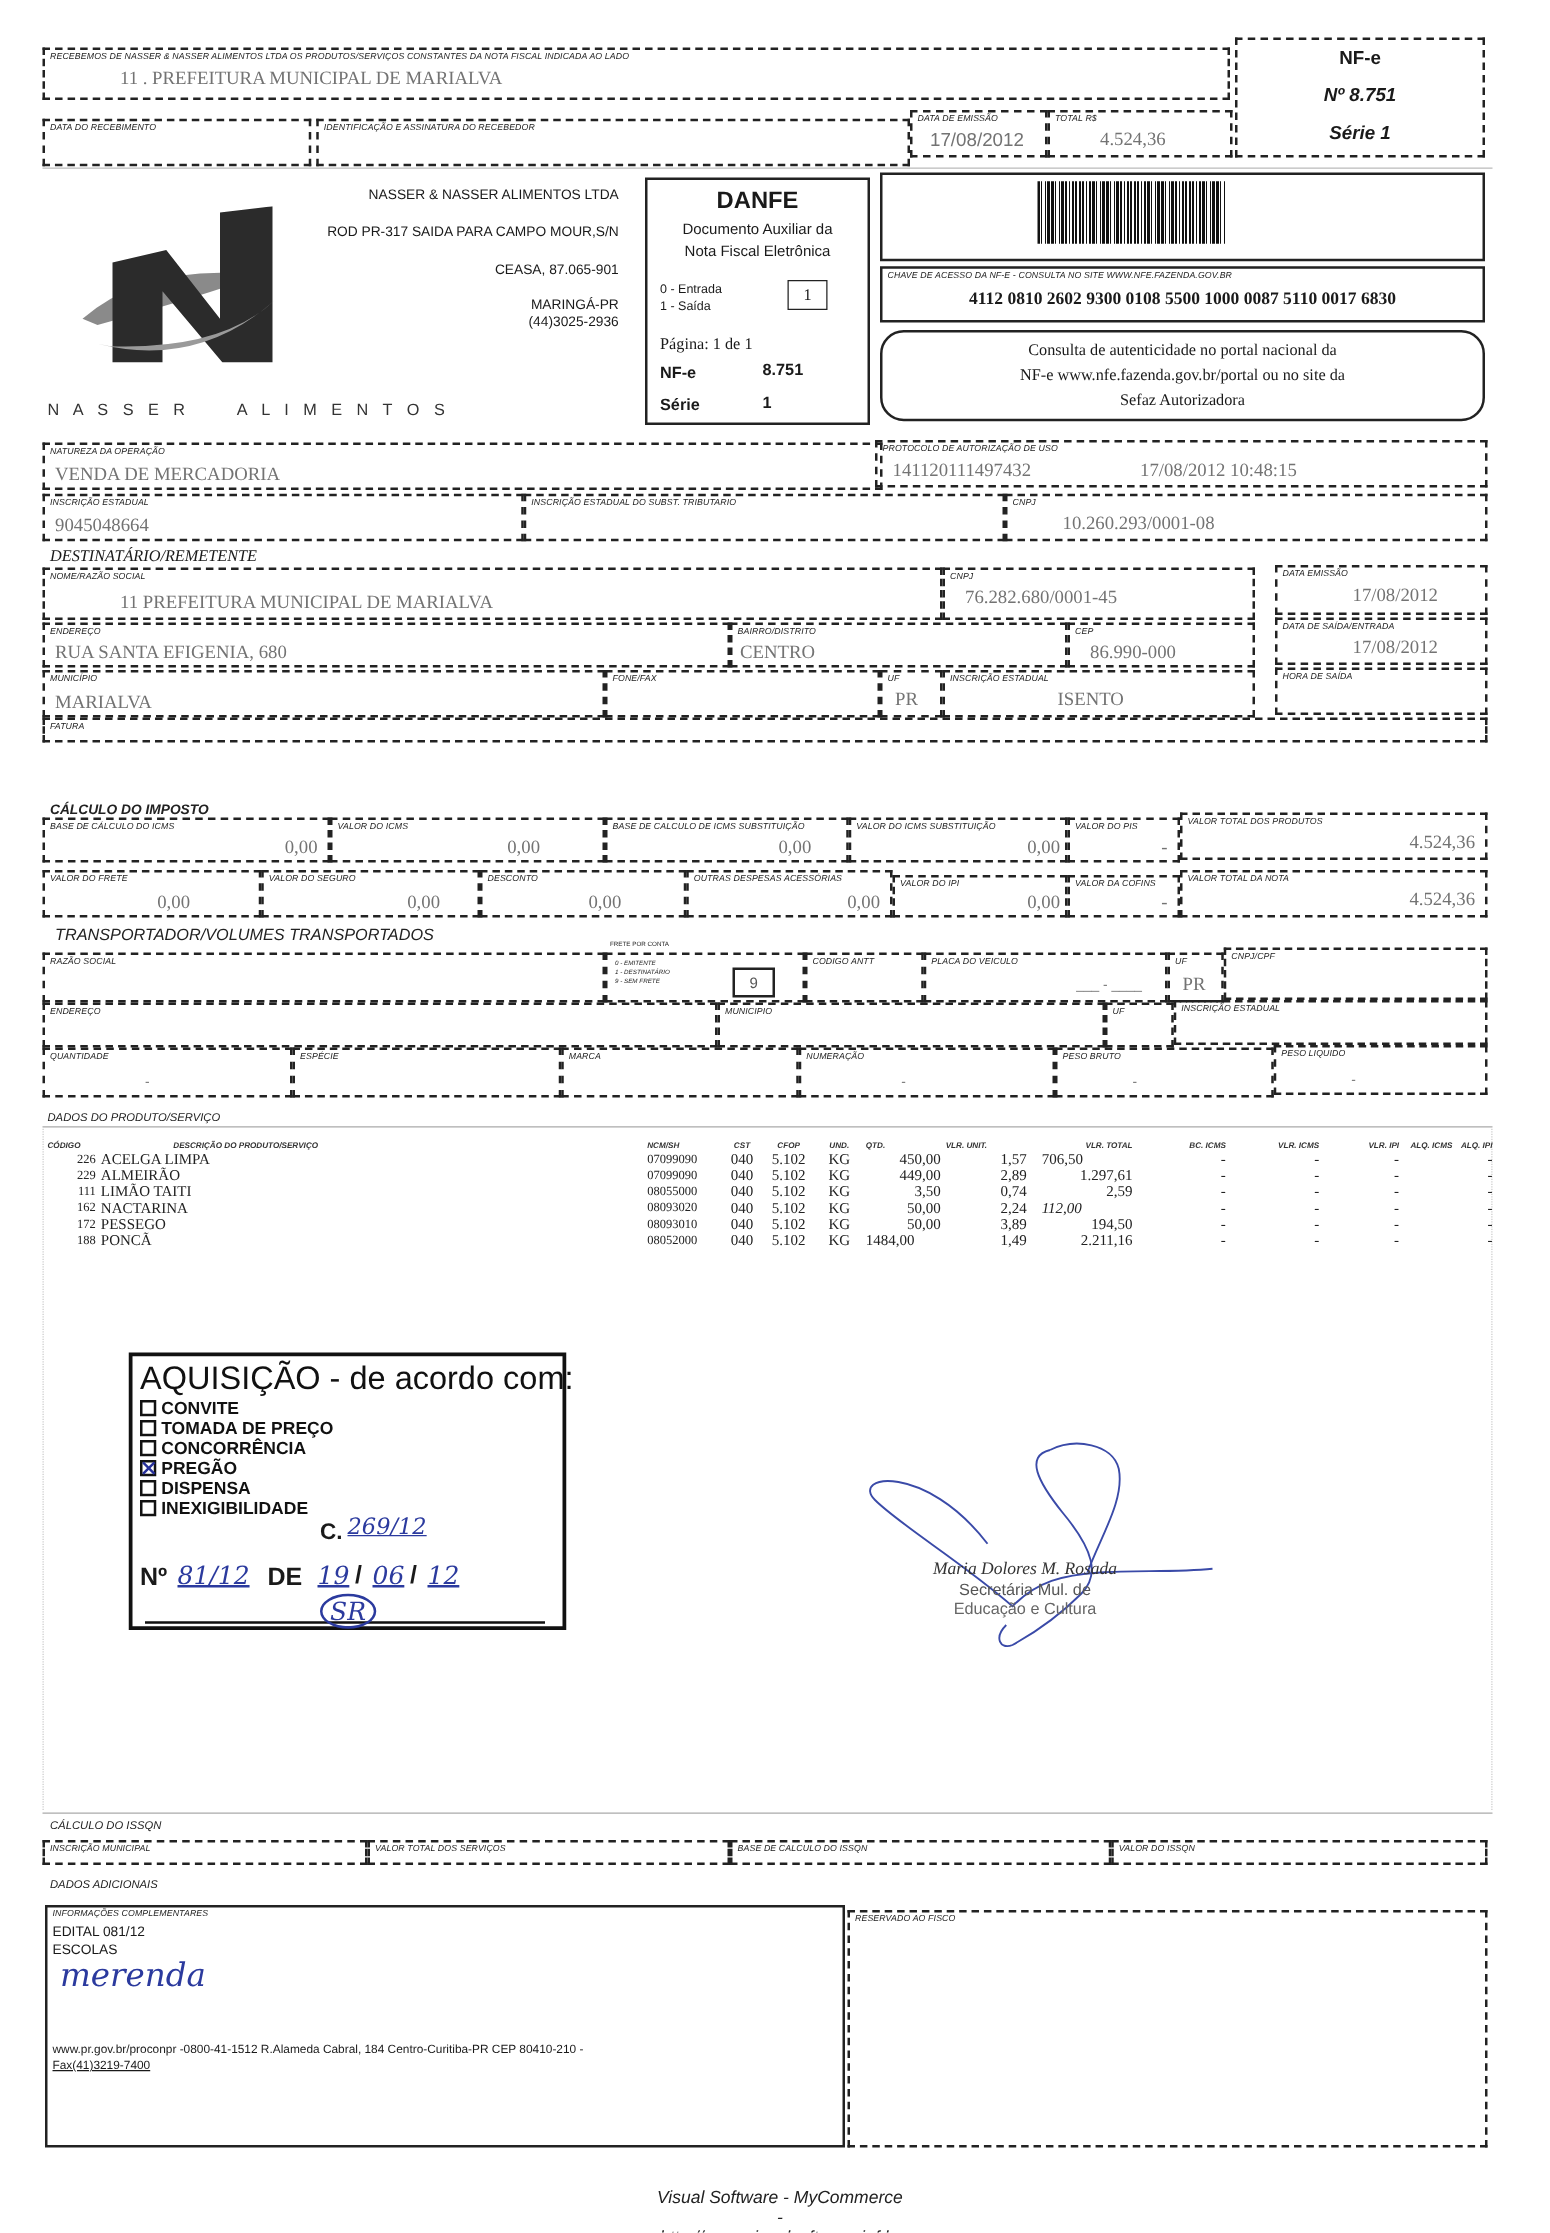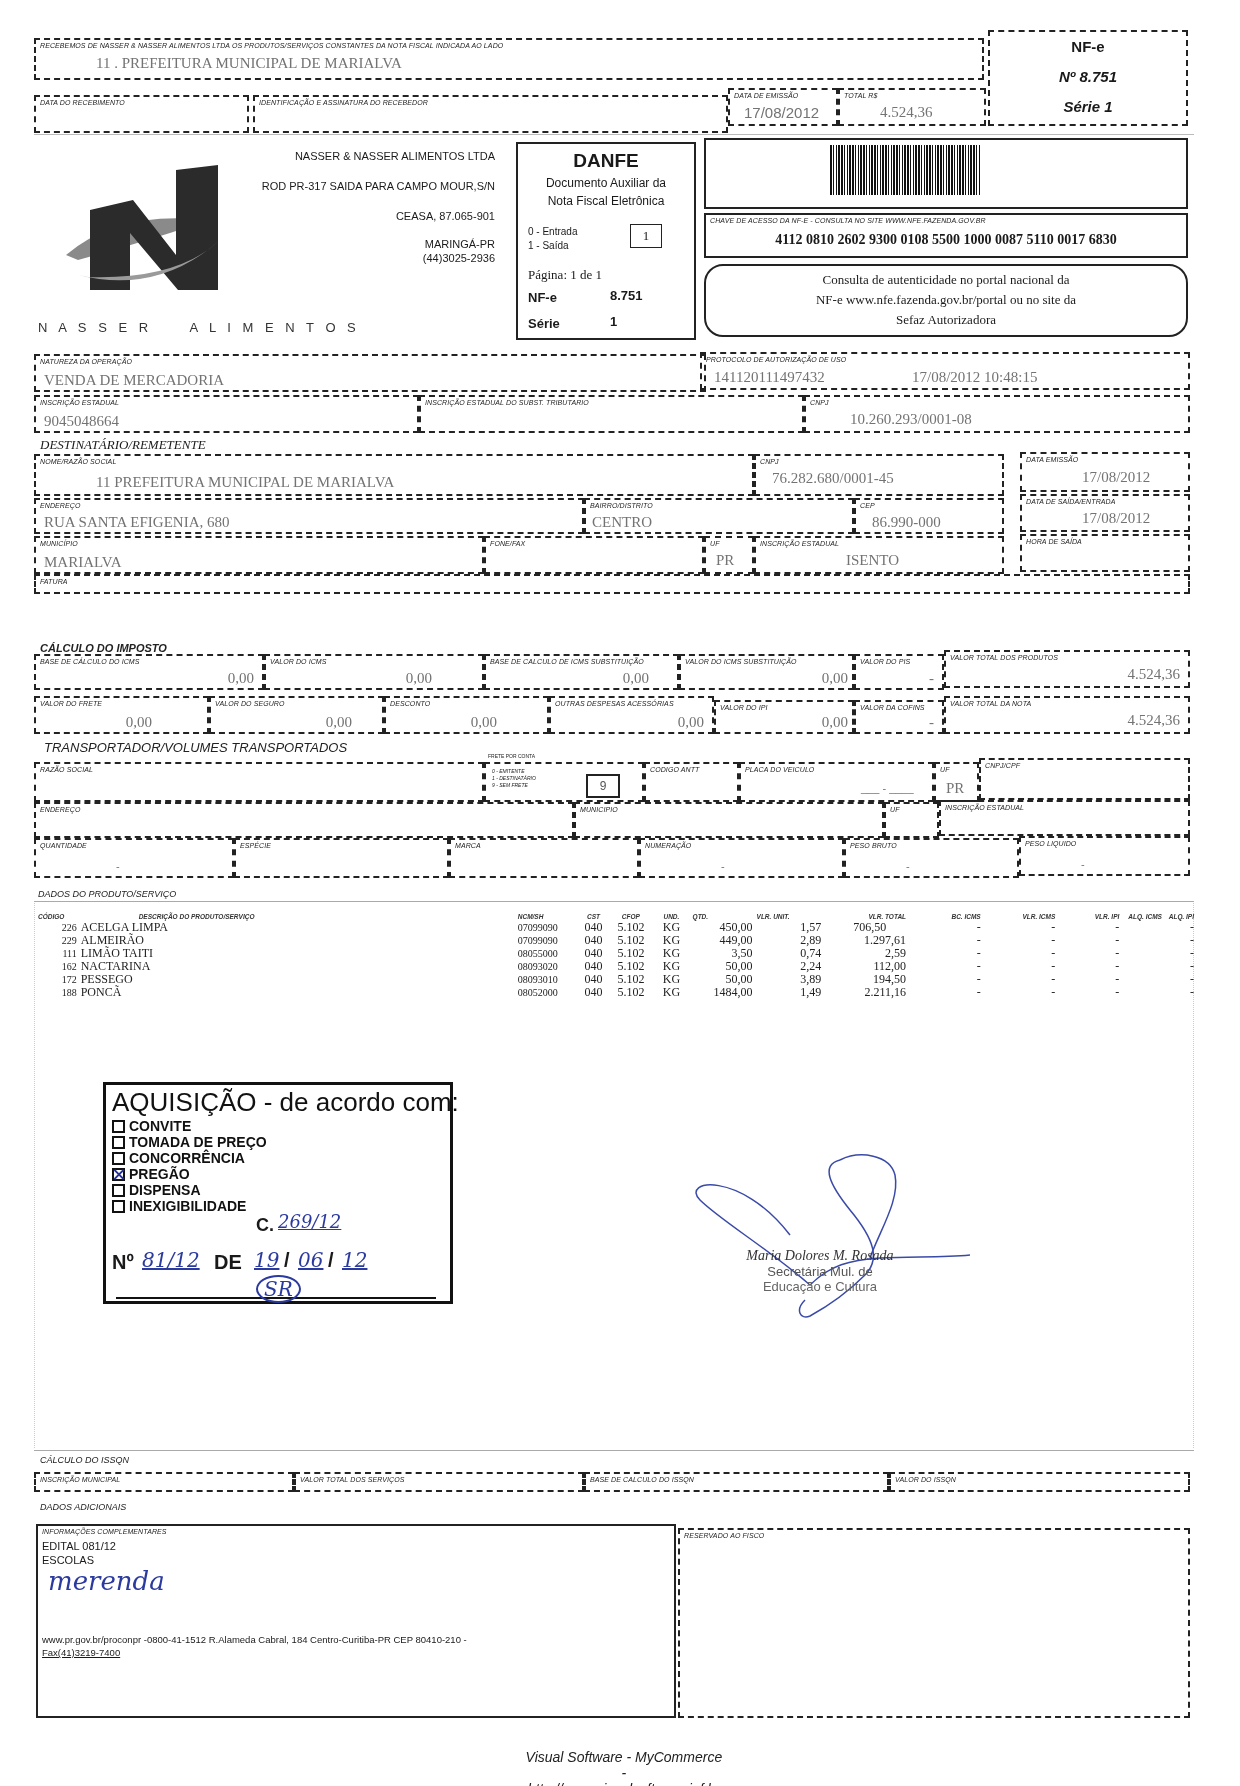--- a/index.html
+++ b/index.html
@@ -310,21 +310,21 @@
   <tbody id="product-rows">
       <tr>
         <td class="code" style="text-align: right;">226</td>
         <td style="text-align: left;">ACELGA LIMPA</td>
         <td class="ncm" style="text-align: left;">07099090</td>
         <td style="text-align: center;">040</td>
         <td style="text-align: center;">5.102</td>
         <td style="text-align: center;">KG</td>
         <td style="text-align: right;">450,00</td>
         <td style="text-align: right; padding-right: 10px;">1,57</td>
-        <td style="text-align: center;">706,50</td>
+        <td style="text-align: left;">706,50</td>
         <td style="text-align: right;">-</td>
         <td style="text-align: right;">-</td>
         <td style="text-align: right;">-</td>
         <td style="text-align: right;"></td>
         <td style="text-align: right;">-</td>
       </tr>
       <tr>
         <td class="code" style="text-align: right;">229</td>
         <td style="text-align: left;">ALMEIRÃO</td>
         <td class="ncm" style="text-align: left;">07099090</td>
@@ -358,21 +358,21 @@
       </tr>
       <tr>
         <td class="code" style="text-align: right;">162</td>
         <td style="text-align: left;">NACTARINA</td>
         <td class="ncm" style="text-align: left;">08093020</td>
         <td style="text-align: center;">040</td>
         <td style="text-align: center;">5.102</td>
         <td style="text-align: center;">KG</td>
         <td style="text-align: right;">50,00</td>
         <td style="text-align: right; padding-right: 10px;">2,24</td>
-        <td style="text-align: right;">112,00</td>
+        <td style="text-align: left; font-style: italic;">112,00</td>
         <td style="text-align: right;">-</td>
         <td style="text-align: right;">-</td>
         <td style="text-align: right;">-</td>
         <td style="text-align: right;"></td>
         <td style="text-align: right;">-</td>
       </tr>
       <tr>
         <td class="code" style="text-align: right;">172</td>
         <td style="text-align: left;">PESSEGO</td>
         <td class="ncm" style="text-align: left;">08093010</td>
@@ -388,21 +388,21 @@
         <td style="text-align: right;"></td>
         <td style="text-align: right;">-</td>
       </tr>
       <tr>
         <td class="code" style="text-align: right;">188</td>
         <td style="text-align: left;">PONCÃ</td>
         <td class="ncm" style="text-align: left;">08052000</td>
         <td style="text-align: center;">040</td>
         <td style="text-align: center;">5.102</td>
         <td style="text-align: center;">KG</td>
-        <td style="text-align: right;">1484,00</td>
+        <td style="text-align: left;">1484,00</td>
         <td style="text-align: right; padding-right: 10px;">1,49</td>
         <td style="text-align: right;">2.211,16</td>
         <td style="text-align: right;">-</td>
         <td style="text-align: right;">-</td>
         <td style="text-align: right;">-</td>
         <td style="text-align: right;"></td>
         <td style="text-align: right;">-</td>
       </tr>
     </tbody>
 </table>

